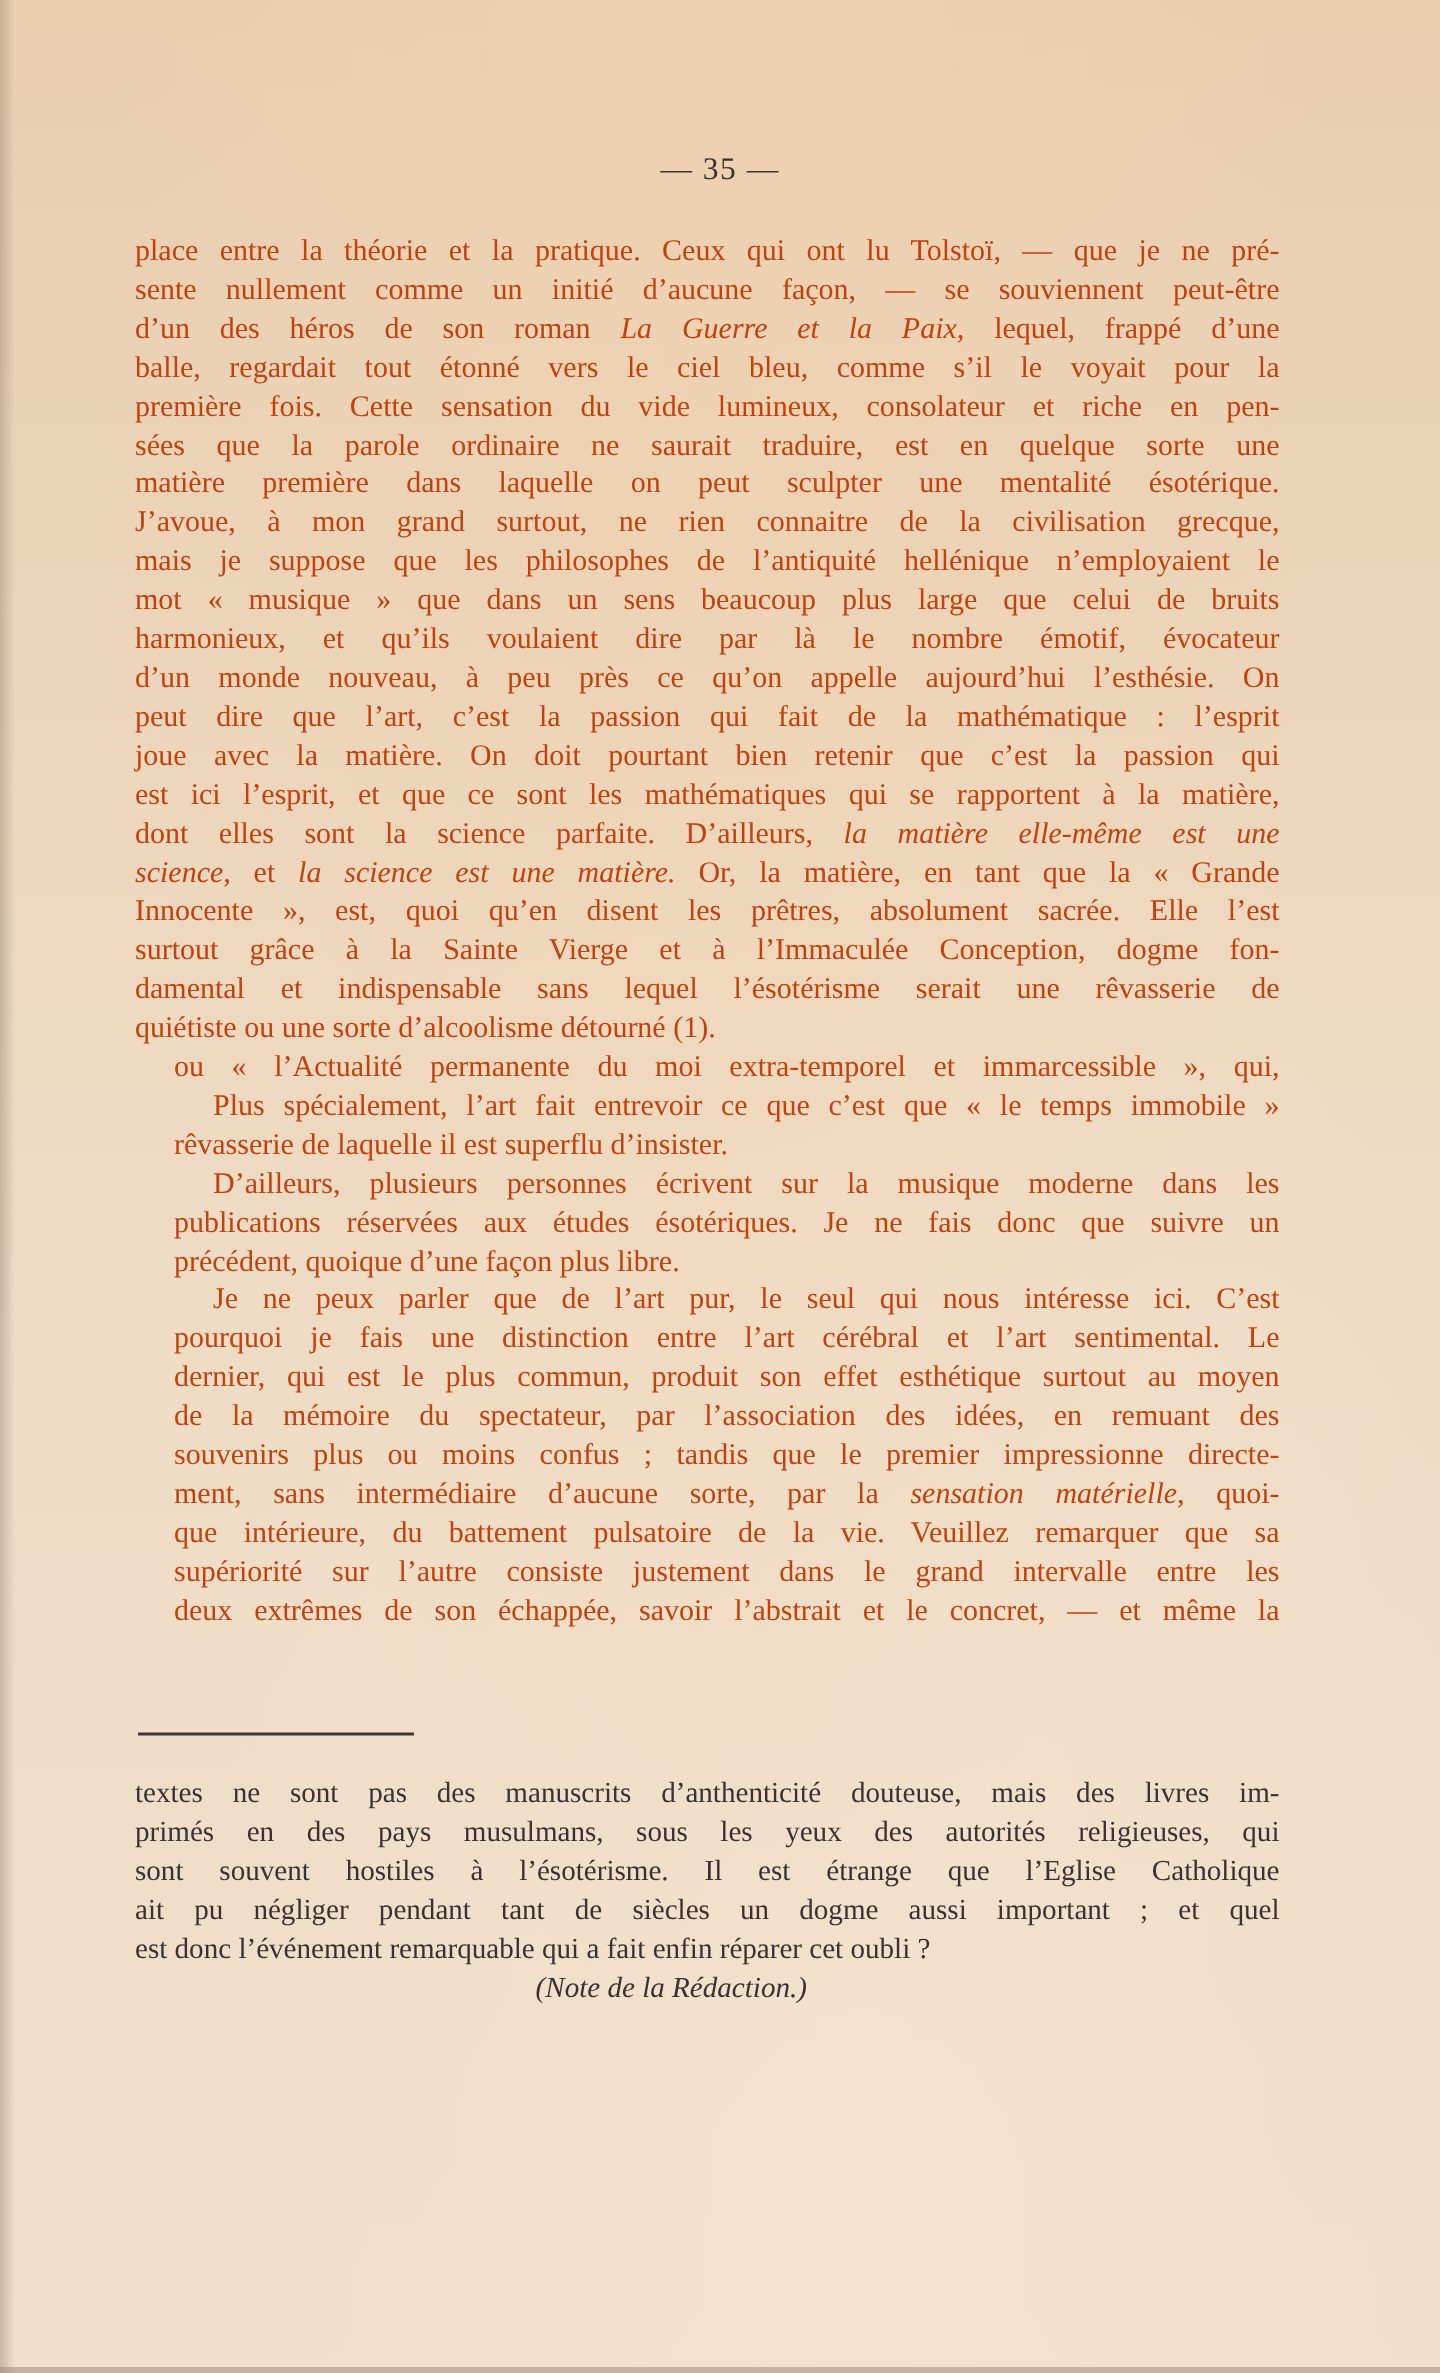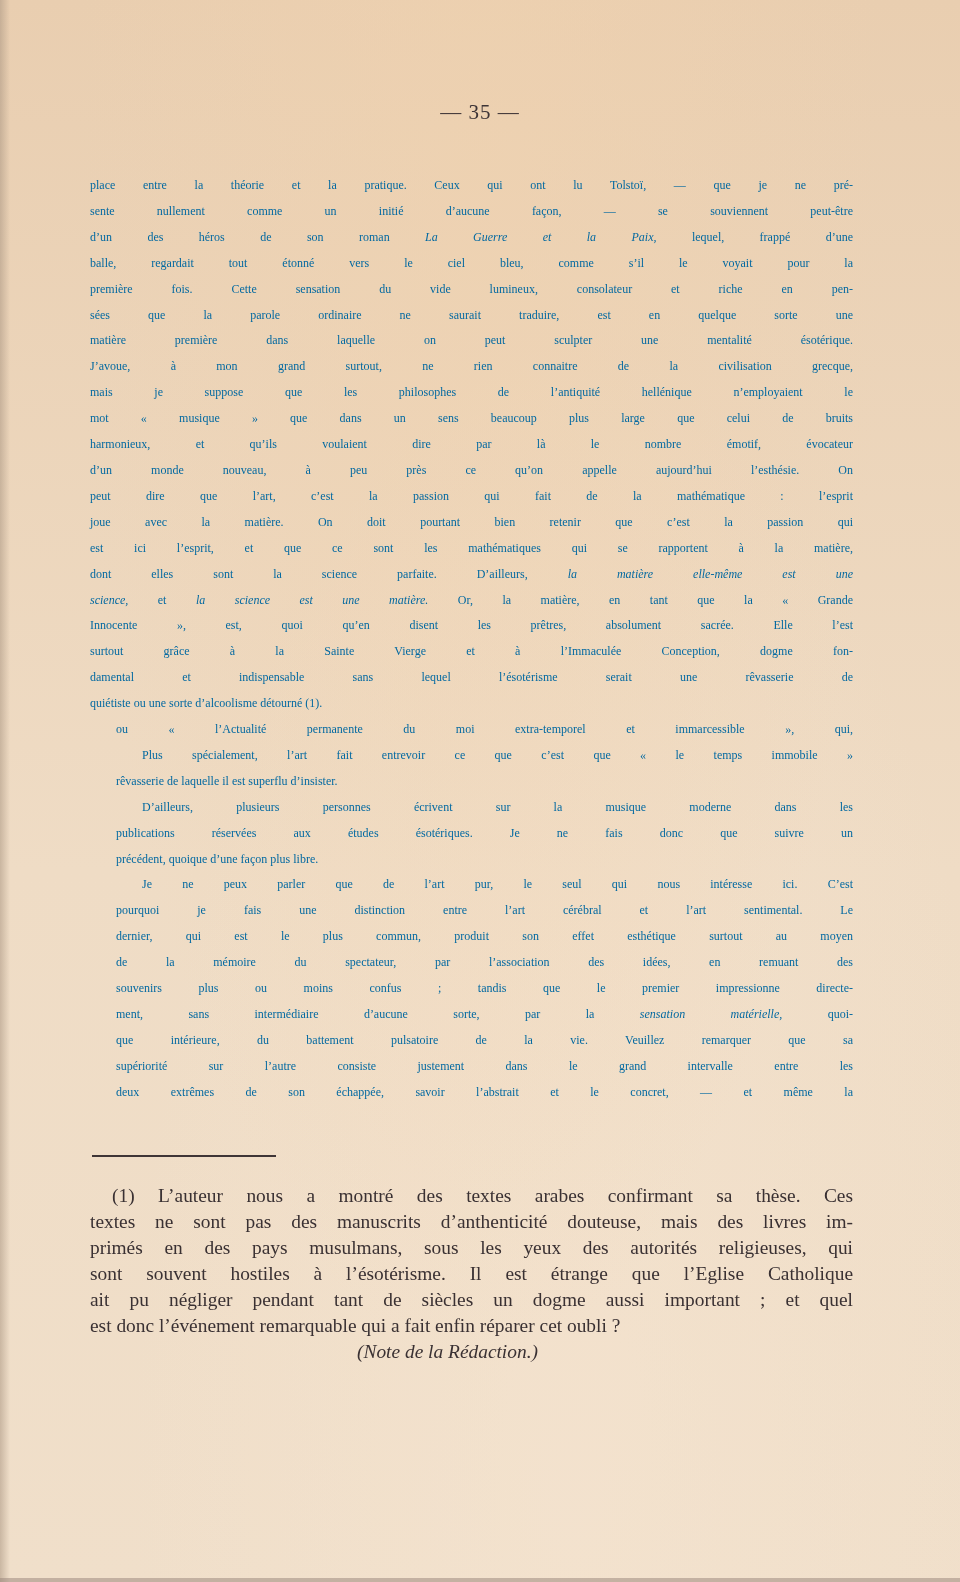--- a/index.html
+++ b/index.html
@@ -20,23 +20,23 @@
   }
   .page-edge-bottom {
     position: absolute; left: 0; bottom: 0; width: 960px; height: 4px;
     background: rgba(150,130,120,0.5);
   }
   .page-number {
     position: absolute; top: 100px; left: 0; width: 960px;
     text-align: center; font-size: 21px; letter-spacing: 1px; color: #3d3436;
   }
   .body-text {
-    position: absolute; left: 90px; top: 173px; width: 763px;
-    font-size: 12px; line-height: 25.9px; text-align: justify;
-    color: #0369a1;
+    position: absolute; left: 90px; top: 155px; width: 763px;
+    font-size: 20px; line-height: 25.9px; text-align: justify;
+    color: #c2410c;
   }
   .body-text p { margin: 0; }
   .body-text p.indent { text-indent: 26px; }
   .line { display: block; text-align: justify; text-align-last: justify; white-space: nowrap; }
   .line.last { text-align-last: left; }
   .line span { white-space: pre; }
   em { font-style: italic; }
   .footnote-rule {
     position: absolute; left: 92px; top: 1155px; width: 184px; height: 2px;
     background: #3f3536;
@@ -100,20 +100,19 @@
       <span class="line"><span>ment, sans intermédiaire d’aucune sorte, par la </span><em>sensation matérielle,</em><span> quoi-</span></span>
       <span class="line"><span>que intérieure, du battement pulsatoire de la vie. Veuillez remarquer que sa</span></span>
       <span class="line"><span>supériorité sur l’autre consiste justement dans le grand intervalle entre les</span></span>
       <span class="line"><span>deux extrêmes de son échappée, savoir l’abstrait et le concret, — et même la</span></span>
     </p>
   </div>
 
 <div class="footnote-rule"></div>
 
 <div class="footnote" id="footnote">
-    <span class="line first"><span>(1) L’auteur nous a montré des textes arabes confirmant sa thèse. Ces</span></span>
     <span class="line"><span>textes ne sont pas des manuscrits d’anthenticité douteuse, mais des livres im-</span></span>
     <span class="line"><span>primés en des pays musulmans, sous les yeux des autorités religieuses, qui</span></span>
     <span class="line"><span>sont souvent hostiles à l’ésotérisme. Il est étrange que l’Eglise Catholique</span></span>
     <span class="line"><span>ait pu négliger pendant tant de siècles un dogme aussi important ; et quel</span></span>
     <span class="line last"><span>est donc l’événement remarquable qui a fait enfin réparer cet oubli ?</span></span>
     <div class="credit">(Note de la Rédaction.)</div>
   </div>
 
 </body></html>

